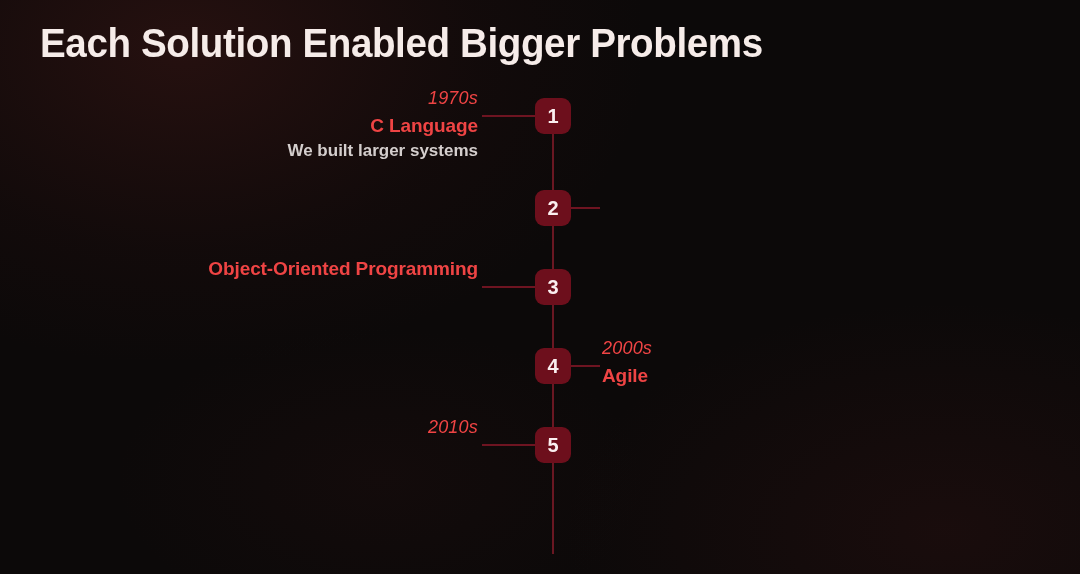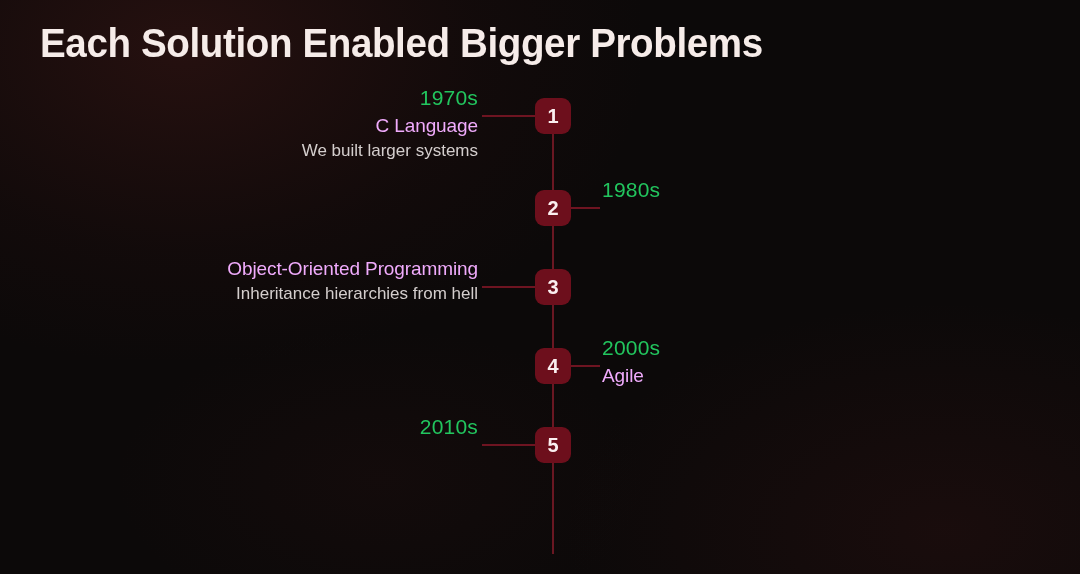--- a/index.html
+++ b/index.html
@@ -83,38 +83,39 @@
     z-index:1;
   }
   .node.left  .connector { right:544px; width:54px; }
   .node.right .connector { left:544px;  width:56px; }
 
   .content { position:absolute; top:-32px; width:430px; }
   .node.left  .content { right:602px; text-align:right; }
   .node.right .content { left:602px;  text-align:left;  }
 
   .era {
-    font-size:21px;
+    font-size:18px;
     line-height:28px;
     font-weight:400;
-    color:#22c55e;
+    color:#ef4444;
     letter-spacing:0.2px;
+    font-style:italic;
   }
   .headline {
     font-size:19px;
     line-height:25px;
-    font-weight:400;
-    color:#f0abfc;
+    font-weight:700;
+    color:#ef4444;
     letter-spacing:-0.1px;
     margin-top:1px;
   }
   .detail {
     font-size:17px;
     line-height:24px;
-    font-weight:400;
+    font-weight:700;
     color:#d4cecd;
     margin-top:1px;
   }
 </style>
 </head>
 <body>
 
 <div class="bg-glow-a"></div>
 <div class="bg-glow-b"></div>
 <div class="bg-glow-c"></div>
@@ -132,30 +133,28 @@
       <div class="era">1970s</div>
       <div class="headline">C Language</div>
       <div class="detail">We built larger systems</div>
     </div>
   </div>
 
   <div class="node right" style="top:208px;">
     <div class="connector"></div>
     <div class="badge">2</div>
     <div class="content">
-      <div class="era">1980s</div>
     </div>
   </div>
 
   <div class="node left" style="top:287px;">
     <div class="connector"></div>
     <div class="badge">3</div>
     <div class="content">
       <div class="headline">Object-Oriented Programming</div>
-      <div class="detail">Inheritance hierarchies from hell</div>
     </div>
   </div>
 
   <div class="node right" style="top:366px;">
     <div class="connector"></div>
     <div class="badge">4</div>
     <div class="content">
       <div class="era">2000s</div>
       <div class="headline">Agile</div>
     </div>

